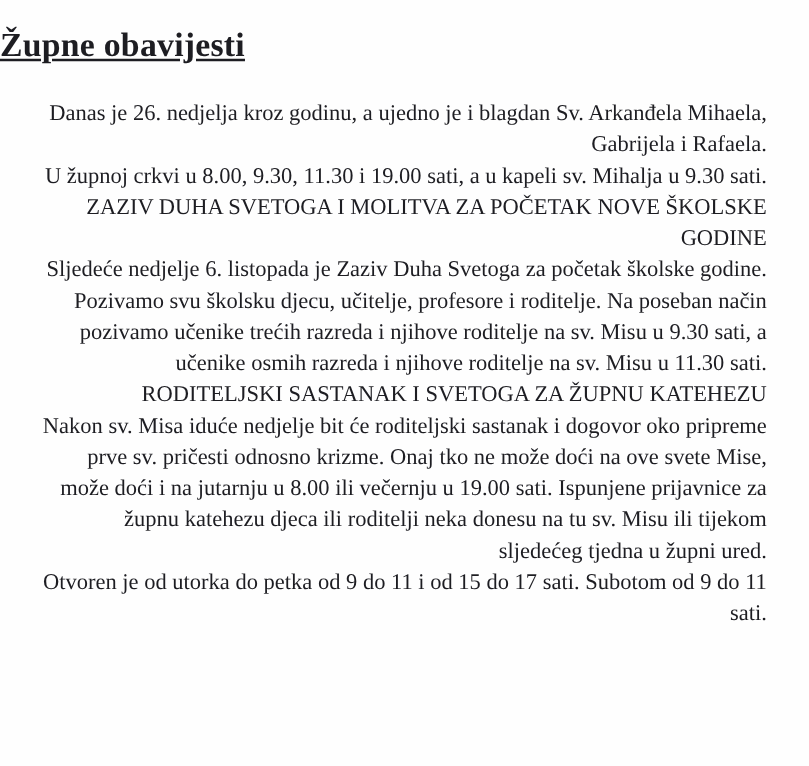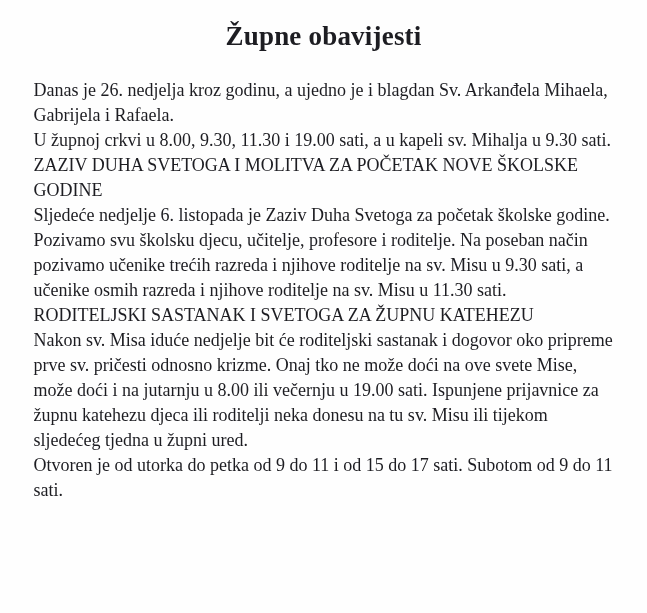--- a/index.html
+++ b/index.html
@@ -16,29 +16,30 @@
     height: 613px;
     padding-top: 20px;
     font-family: "Liberation Serif", "DejaVu Serif", serif;
     color: #1d1d22;
   }
   .doc-title {
     margin: 0 auto 26px auto;
     font-size: 27px;
     line-height: 32px;
     font-weight: bold;
-    text-align: center;
+    text-align: left;
     letter-spacing: 0.2px;
+    text-decoration: underline;
   }
   .content {
     width: 580px;
     margin: 0 auto;
     font-size: 18px;
     line-height: 25px;
-    text-align: left;
+    text-align: right;
   }
   .para, .heading {
     margin: 0;
     padding: 0;
     font-weight: normal;
   }
 </style>
 </head>
 <body>
 

